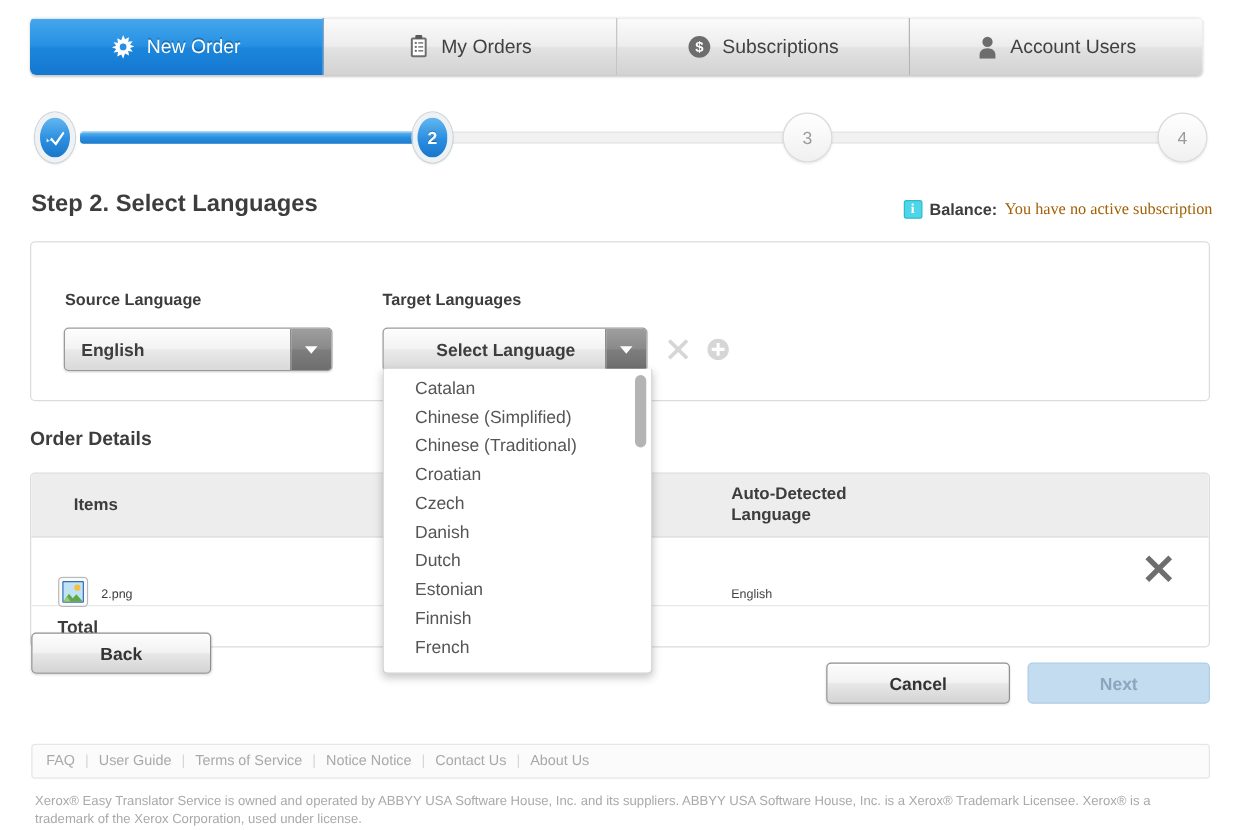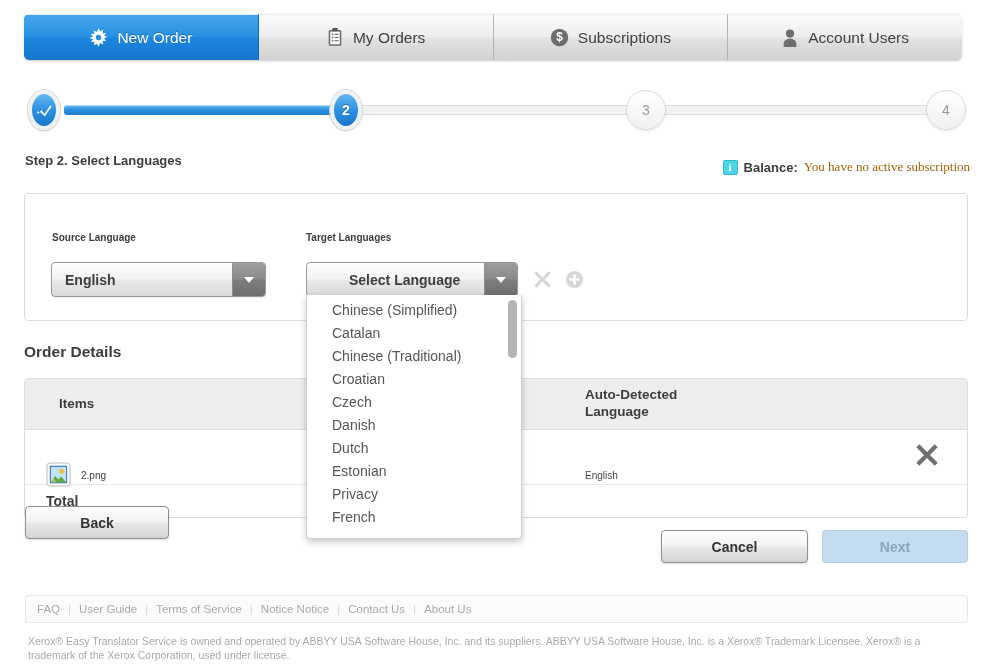--- a/index.html
+++ b/index.html
@@ -84,21 +84,21 @@
     box-shadow: 0 0 0 1px #cfd6da, 0 1px 2px rgba(0,0,0,.2);
     display: flex; align-items: center; justify-content: center;
     color: #fff; font-size: 14px; font-weight: bold;
     text-shadow: 0 -1px 0 rgba(0,0,0,.3);
     box-sizing: content-box;
   }
 
   
   .page-title {
     position: absolute; left: 25px; top: 153px;
-    font-size: 13px; font-weight: bold; color: #3d3d3d; text-align: center;
+    font-size: 19px; font-weight: bold; color: #3d3d3d; text-align: center;
   }
   .balance {
     position: absolute; right: 16px; top: 159px;
     display: flex; align-items: center; gap: 6px;
     font-size: 13px;
   }
   .balance .lbl { font-weight: bold; color: #3d3d3d; }
   .balance .val { color: #a16207; font-family: Liberation Serif, serif; }
   .info-ico {
     width: 15px; height: 15px; border-radius: 2px;
@@ -112,21 +112,21 @@
   
   .lang-panel {
     position: absolute; left: 24px; top: 193px;
     width: 944px; height: 128px;
     background: #fff;
     border: 1px solid #dcdcdc;
     border-radius: 4px;
   }
   .field-label {
     position: absolute;
-    font-size: 10px; font-weight: bold; color: #3d3d3d; text-align: right;
+    font-size: 13px; font-weight: bold; color: #3d3d3d; text-align: right;
   }
   .lbl-source { left: 27px; top: 38px; }
   .lbl-target { left: 281px; top: 38px; }
 
   .select {
     position: absolute;
     height: 35px;
     display: flex;
     border: 1px solid #9a9a9a;
     border-radius: 4px;
@@ -437,29 +437,29 @@
             </svg>
         </span>
       </div>
     </div>
 
     <div class="totalrow">Total</div>
   </div>
 
   <div class="dropdown">
     <div class="dd-list">
+      <div class="dd-item">Catalan</div>
       <div class="dd-item">Chinese (Simplified)</div>
-      <div class="dd-item">Catalan</div>
       <div class="dd-item">Chinese (Traditional)</div>
       <div class="dd-item">Croatian</div>
       <div class="dd-item">Czech</div>
       <div class="dd-item">Danish</div>
       <div class="dd-item">Dutch</div>
       <div class="dd-item">Estonian</div>
-      <div class="dd-item">Privacy</div>
+      <div class="dd-item">Finnish</div>
       <div class="dd-item">French</div>
     </div>
     <div class="dd-scroll-track"></div>
     <div class="dd-scroll-thumb"></div>
   </div>
 
   <div class="btn btn-grey btn-back">Back</div>
   <div class="btn btn-grey btn-cancel">Cancel</div>
   <div class="btn btn-next">Next</div>
 

